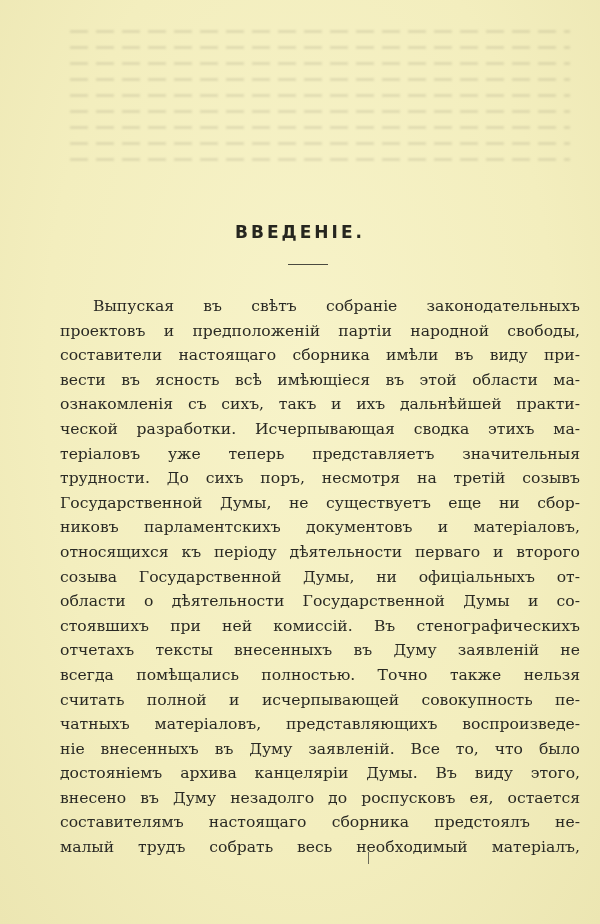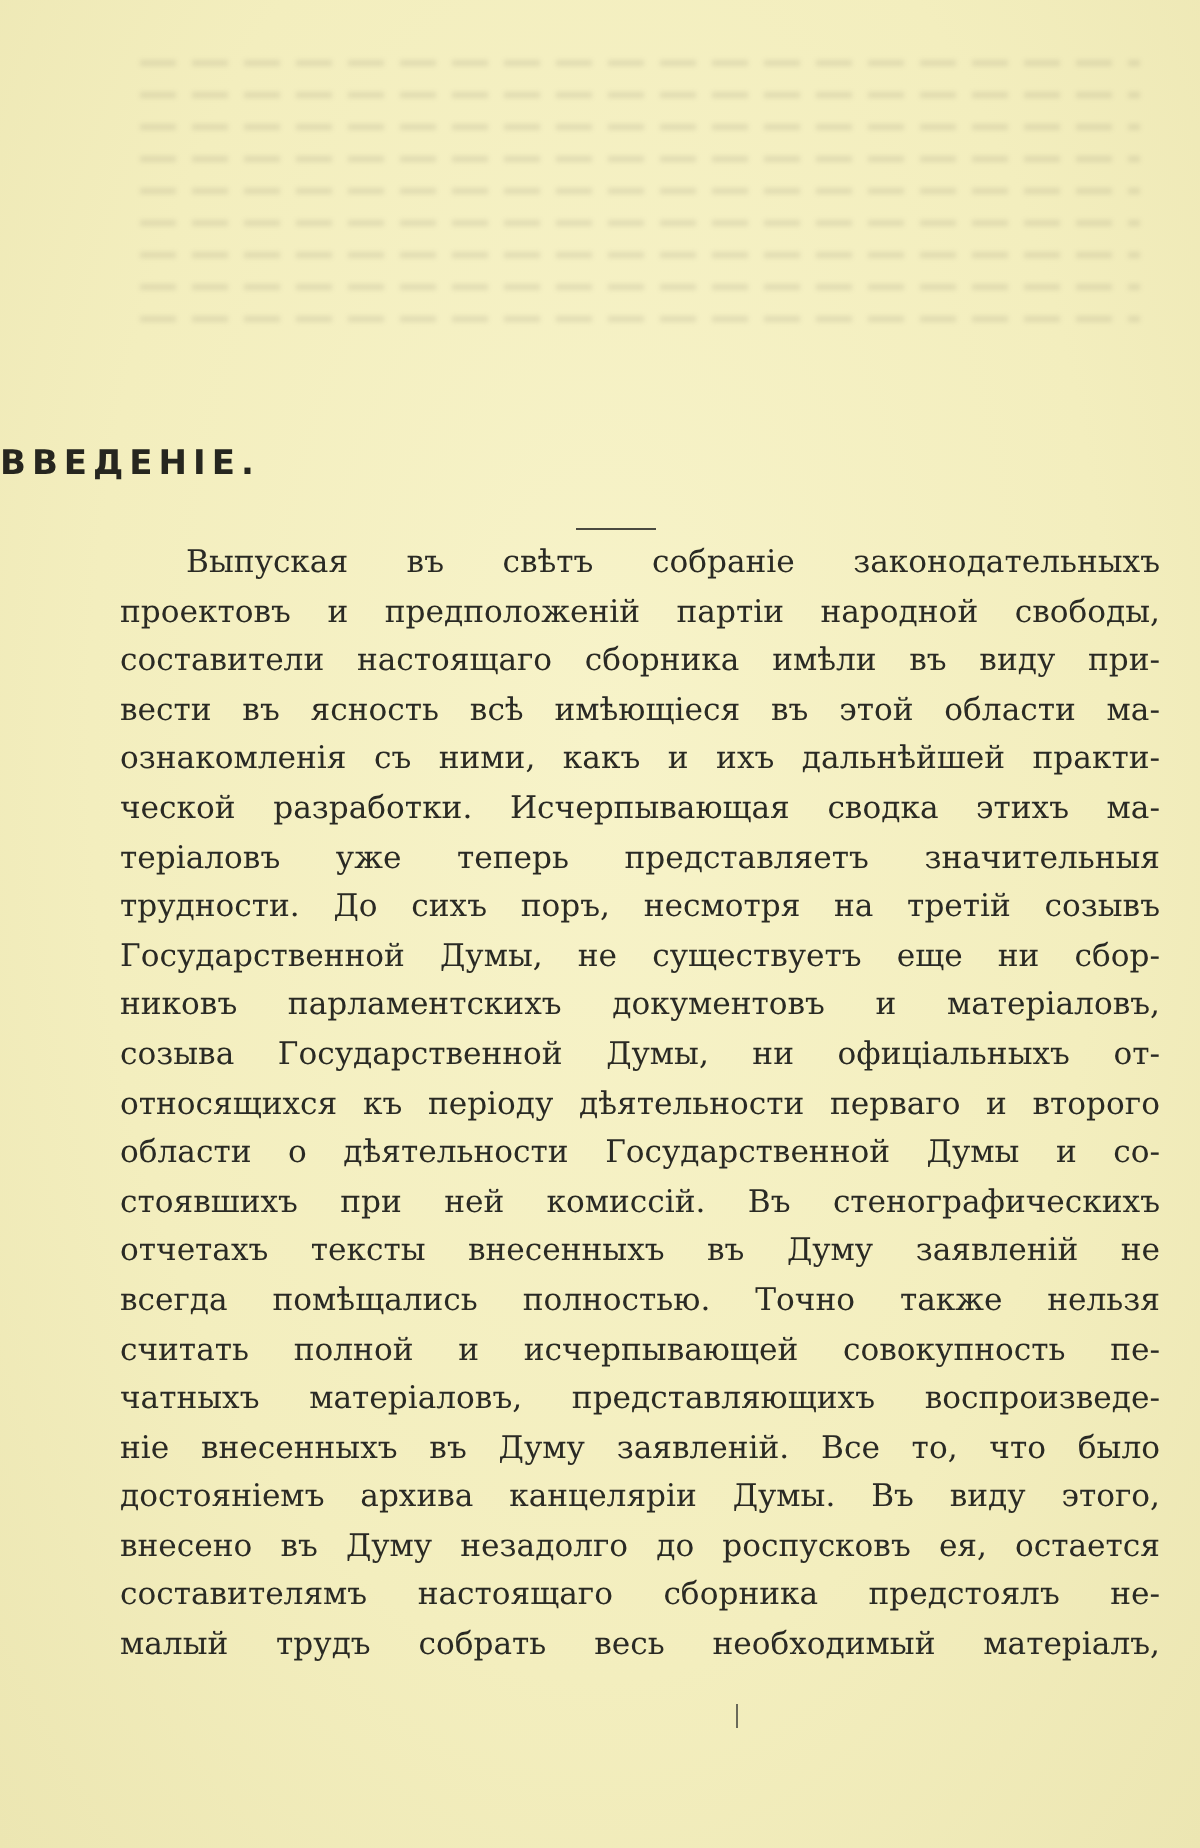--- a/index.html
+++ b/index.html
@@ -35,37 +35,38 @@
       height: 3px;
       background: repeating-linear-gradient(90deg, #8a846a 0 18px, transparent 18px 26px);
       margin: 0 0 13px 0;
       filter: blur(1.2px);
     }
     .title {
       position: absolute;
       top: 222px;
       left: 0;
       width: 600px;
+      text-align: center;
       font-family: "DejaVu Sans", "Liberation Sans", sans-serif;
       font-weight: bold;
       font-size: 17px;
       letter-spacing: 3px;
       color: #26261f;
     }
     .rule {
       position: absolute;
       top: 264px;
       left: 288px;
       width: 40px;
       height: 1px;
       background: #4a4a40;
     }
     .body-text {
       position: absolute;
-      top: 269px;
+      top: 294px;
       left: 60px;
       width: 520px;
     }
     .line {
       height: 24.6px;
       line-height: 24.6px;
       font-size: 15.6px;
       white-space: nowrap;
       text-align: justify;
       text-align-last: justify;
@@ -102,28 +103,28 @@
   </div>
 
   <div class="title">ВВЕДЕНІЕ.</div>
   <div class="rule"></div>
 
   <div class="body-text">
     <div class="line indent">Выпуская въ свѣтъ собраніе законодательныхъ</div>
     <div class="line">проектовъ и предположеній партіи народной свободы,</div>
     <div class="line">составители настоящаго сборника имѣли въ виду при-</div>
     <div class="line">вести въ ясность всѣ имѣющіеся въ этой области ма-</div>
-    <div class="line">ознакомленія съ ними, какъ и ихъ дальнѣйшей практи-</div>
+    <div class="line">ознакомленія съ сихъ, такъ и ихъ дальнѣйшей практи-</div>
     <div class="line">ческой разработки. Исчерпывающая сводка этихъ ма-</div>
     <div class="line">теріаловъ уже теперь представляетъ значительныя</div>
     <div class="line">трудности. До сихъ поръ, несмотря на третій созывъ</div>
     <div class="line">Государственной Думы, не существуетъ еще ни сбор-</div>
     <div class="line">никовъ парламентскихъ документовъ и матеріаловъ,</div>
+    <div class="line">относящихся къ періоду дѣятельности перваго и второго</div>
     <div class="line">созыва Государственной Думы, ни офиціальныхъ от-</div>
-    <div class="line">относящихся къ періоду дѣятельности перваго и второго</div>
     <div class="line">области о дѣятельности Государственной Думы и со-</div>
     <div class="line">стоявшихъ при ней комиссій. Въ стенографическихъ</div>
     <div class="line">отчетахъ тексты внесенныхъ въ Думу заявленій не</div>
     <div class="line">всегда помѣщались полностью. Точно также нельзя</div>
     <div class="line">считать полной и исчерпывающей совокупность пе-</div>
     <div class="line">чатныхъ матеріаловъ, представляющихъ воспроизведе-</div>
     <div class="line">ніе внесенныхъ въ Думу заявленій. Все то, что было</div>
     <div class="line">достояніемъ архива канцеляріи Думы. Въ виду этого,</div>
     <div class="line">внесено въ Думу незадолго до роспусковъ ея, остается</div>
     <div class="line">составителямъ настоящаго сборника предстоялъ не-</div>

